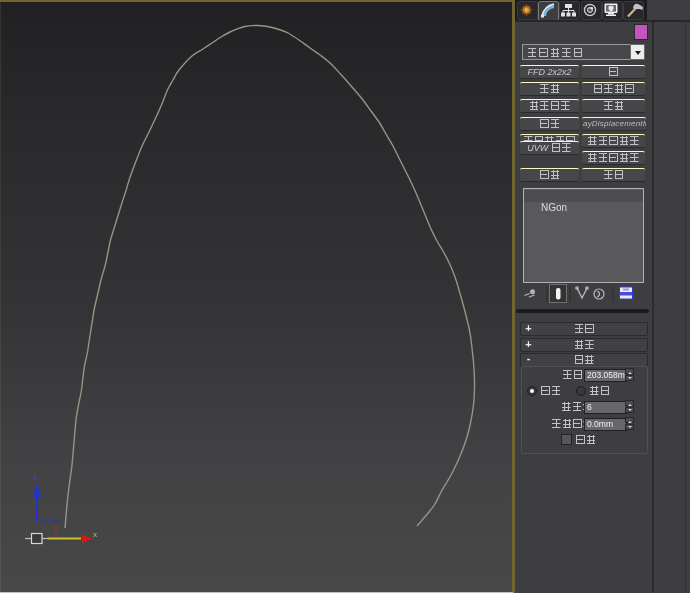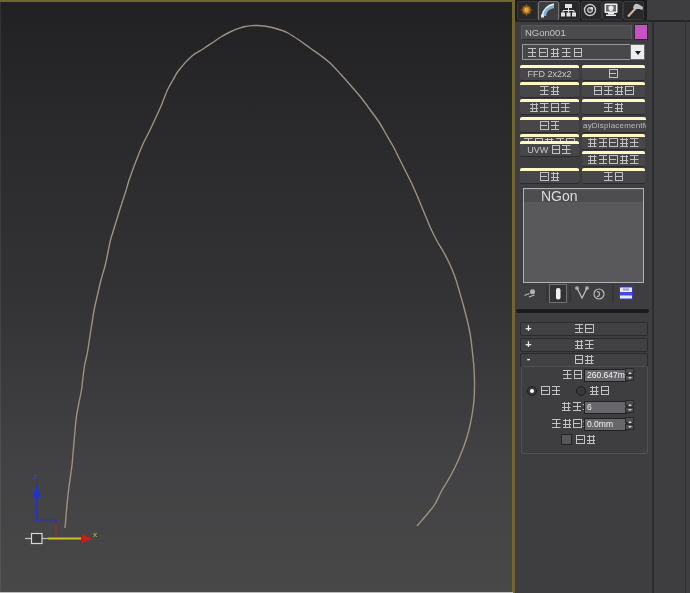--- a/index.html
+++ b/index.html
@@ -46,28 +46,28 @@
  border:1px solid #58585a;border-bottom-color:#2e2e30;font-size:9.5px;color:#c4c4c4;
  padding:1px 0 0 3px;}
 #swatch{position:absolute;left:634px;top:24px;width:12px;height:14px;background:#c553c1;
  border:1px solid #2a2a2c;}
 #modlist{position:absolute;left:522px;top:44px;width:107px;height:14px;background:#48484a;
  border:1px solid #98989a;padding:0 0 0 3px;line-height:13px;}
 #modlist .k{margin:0 1.5px;vertical-align:middle;}
 #modarrow{position:absolute;left:630px;top:44px;width:15px;height:16px;background:#ededed;border:1px solid #6a6a6c;box-sizing:border-box;}
 #modarrow:after{content:"";position:absolute;left:3.5px;top:6px;border:3.5px solid transparent;border-top:4.5px solid #1a1a1a;}
 .btn{position:absolute;height:12px;background:#47474a;border-radius:2px;
- border-top:3px solid #fef9c3;border-bottom:1px solid #2b2b2d;
- font-size:9px;color:#c9c9cb;text-align:center;line-height:12px;overflow:hidden;white-space:nowrap;}
+ border-top:1px solid #fef9c3;border-bottom:1px solid #2b2b2d;
+ font-size:9px;color:#c9c9cb;text-align:center;line-height:12px;overflow:hidden;white-space:nowrap;font-style:italic;}
 .bc1{left:520px;width:59px;}
 .bc2{left:582px;width:63px;}
 
 #stack{position:absolute;left:523px;top:188px;width:119px;height:93px;background:#59595b;border:1px solid #b2b2b4;}
 #stackrow{position:absolute;left:0;top:1px;width:100%;height:12px;background:#4d4d4f;
- font-size:14px;color:#dcdcde;padding:0 0 0 17px;box-sizing:border-box;line-height:12px;}
+ font-size:10px;color:#dcdcde;padding:12px 0 0 17px;box-sizing:border-box;line-height:12px;}
 
 #divider{position:absolute;left:516px;top:309px;width:133px;height:3.5px;background:#1b1b1d;border-radius:2px;}
 
 .roll{position:absolute;left:520px;width:126px;height:12px;background:#414144;
  border:1px solid #2b2b2d;border-radius:2px;text-align:center;font-size:10px;line-height:12px;}
 .roll .pm{position:absolute;left:3px;top:0;width:9px;color:#e8e8ea;font-size:11px;line-height:11px;font-weight:bold;}
 #params{position:absolute;left:521px;top:366px;width:125px;height:86px;border:1px solid #515154;border-radius:2px;}
 
 .lbl{position:absolute;font-size:10px;color:#c6c6c8;}
 .spin{position:absolute;left:584px;width:39px;height:11px;background:#67676b;border:1px solid #212123;
@@ -159,21 +159,20 @@
        <path d="M124,4.5 q-2.5,-1.5 -5,0.5 l-1,3 2,2 2,-1 2.5,0 3,1 0.5,-3 Z" fill="#c2c2c6"></path>
        <path d="M120,9 L113,16.5" stroke="#c8b49a" stroke-width="2.2"></path>
       </g>
     </svg>
   </div>
   <div id="rline"></div>
   <div id="tabline"></div>
   <div id="rline2"></div>
   <div id="ledge"></div>
 
-  <div id="namefield">NGon001</div>
   <div id="swatch"></div>
   <div id="modlist"><i class="k ka"></i><i class="k kb"></i><i class="k kc"></i><i class="k ka"></i><i class="k kb"></i></div>
   <div id="modarrow"></div>
 
   <div class="btn bc1" style="top:65px">FFD 2x2x2</div>
   <div class="btn bc2" style="top:65px"><i class="k kb"></i></div>
   <div class="btn bc1" style="top:82px"><i class="k ka"></i><i class="k kc"></i></div>
   <div class="btn bc2" style="top:82px"><i class="k kb"></i><i class="k ka"></i><i class="k kc"></i><i class="k kb"></i></div>
   <div class="btn bc1" style="top:99px"><i class="k kc"></i><i class="k ka"></i><i class="k kb"></i><i class="k ka"></i></div>
   <div class="btn bc2" style="top:99px"><i class="k ka"></i><i class="k kc"></i></div>
@@ -218,21 +217,21 @@
   </svg>
 
   <div id="divider"></div>
 
   <div class="roll" style="top:322px"><span class="pm">+</span><i class="k ka"></i><i class="k kb"></i></div>
   <div class="roll" style="top:337.5px"><span class="pm">+</span><i class="k kc"></i><i class="k ka"></i></div>
   <div class="roll" style="top:353px"><span class="pm" style="top:-1px">-</span><i class="k kb"></i><i class="k kc"></i></div>
   <div id="params"></div>
 
   <span class="lbl" style="left:562px;top:369px"><i class="k ka"></i><i class="k kb"></i>:</span>
-  <div class="spin" style="top:368.5px">260.647m</div>
+  <div class="spin" style="top:368.5px">203.058m</div>
   <div class="updn" style="top:368px">
       <i class="u"></i>
       <i class="d"></i>
     </div>
 
   <div class="radio on" style="left:527px;top:385.5px"></div>
   <span class="lbl" style="left:540px;top:385px"><i class="k kb"></i><i class="k ka"></i></span>
   <div class="radio" style="left:576px;top:385.5px"></div>
   <span class="lbl" style="left:589px;top:385px"><i class="k kc"></i><i class="k kb"></i></span>
 

